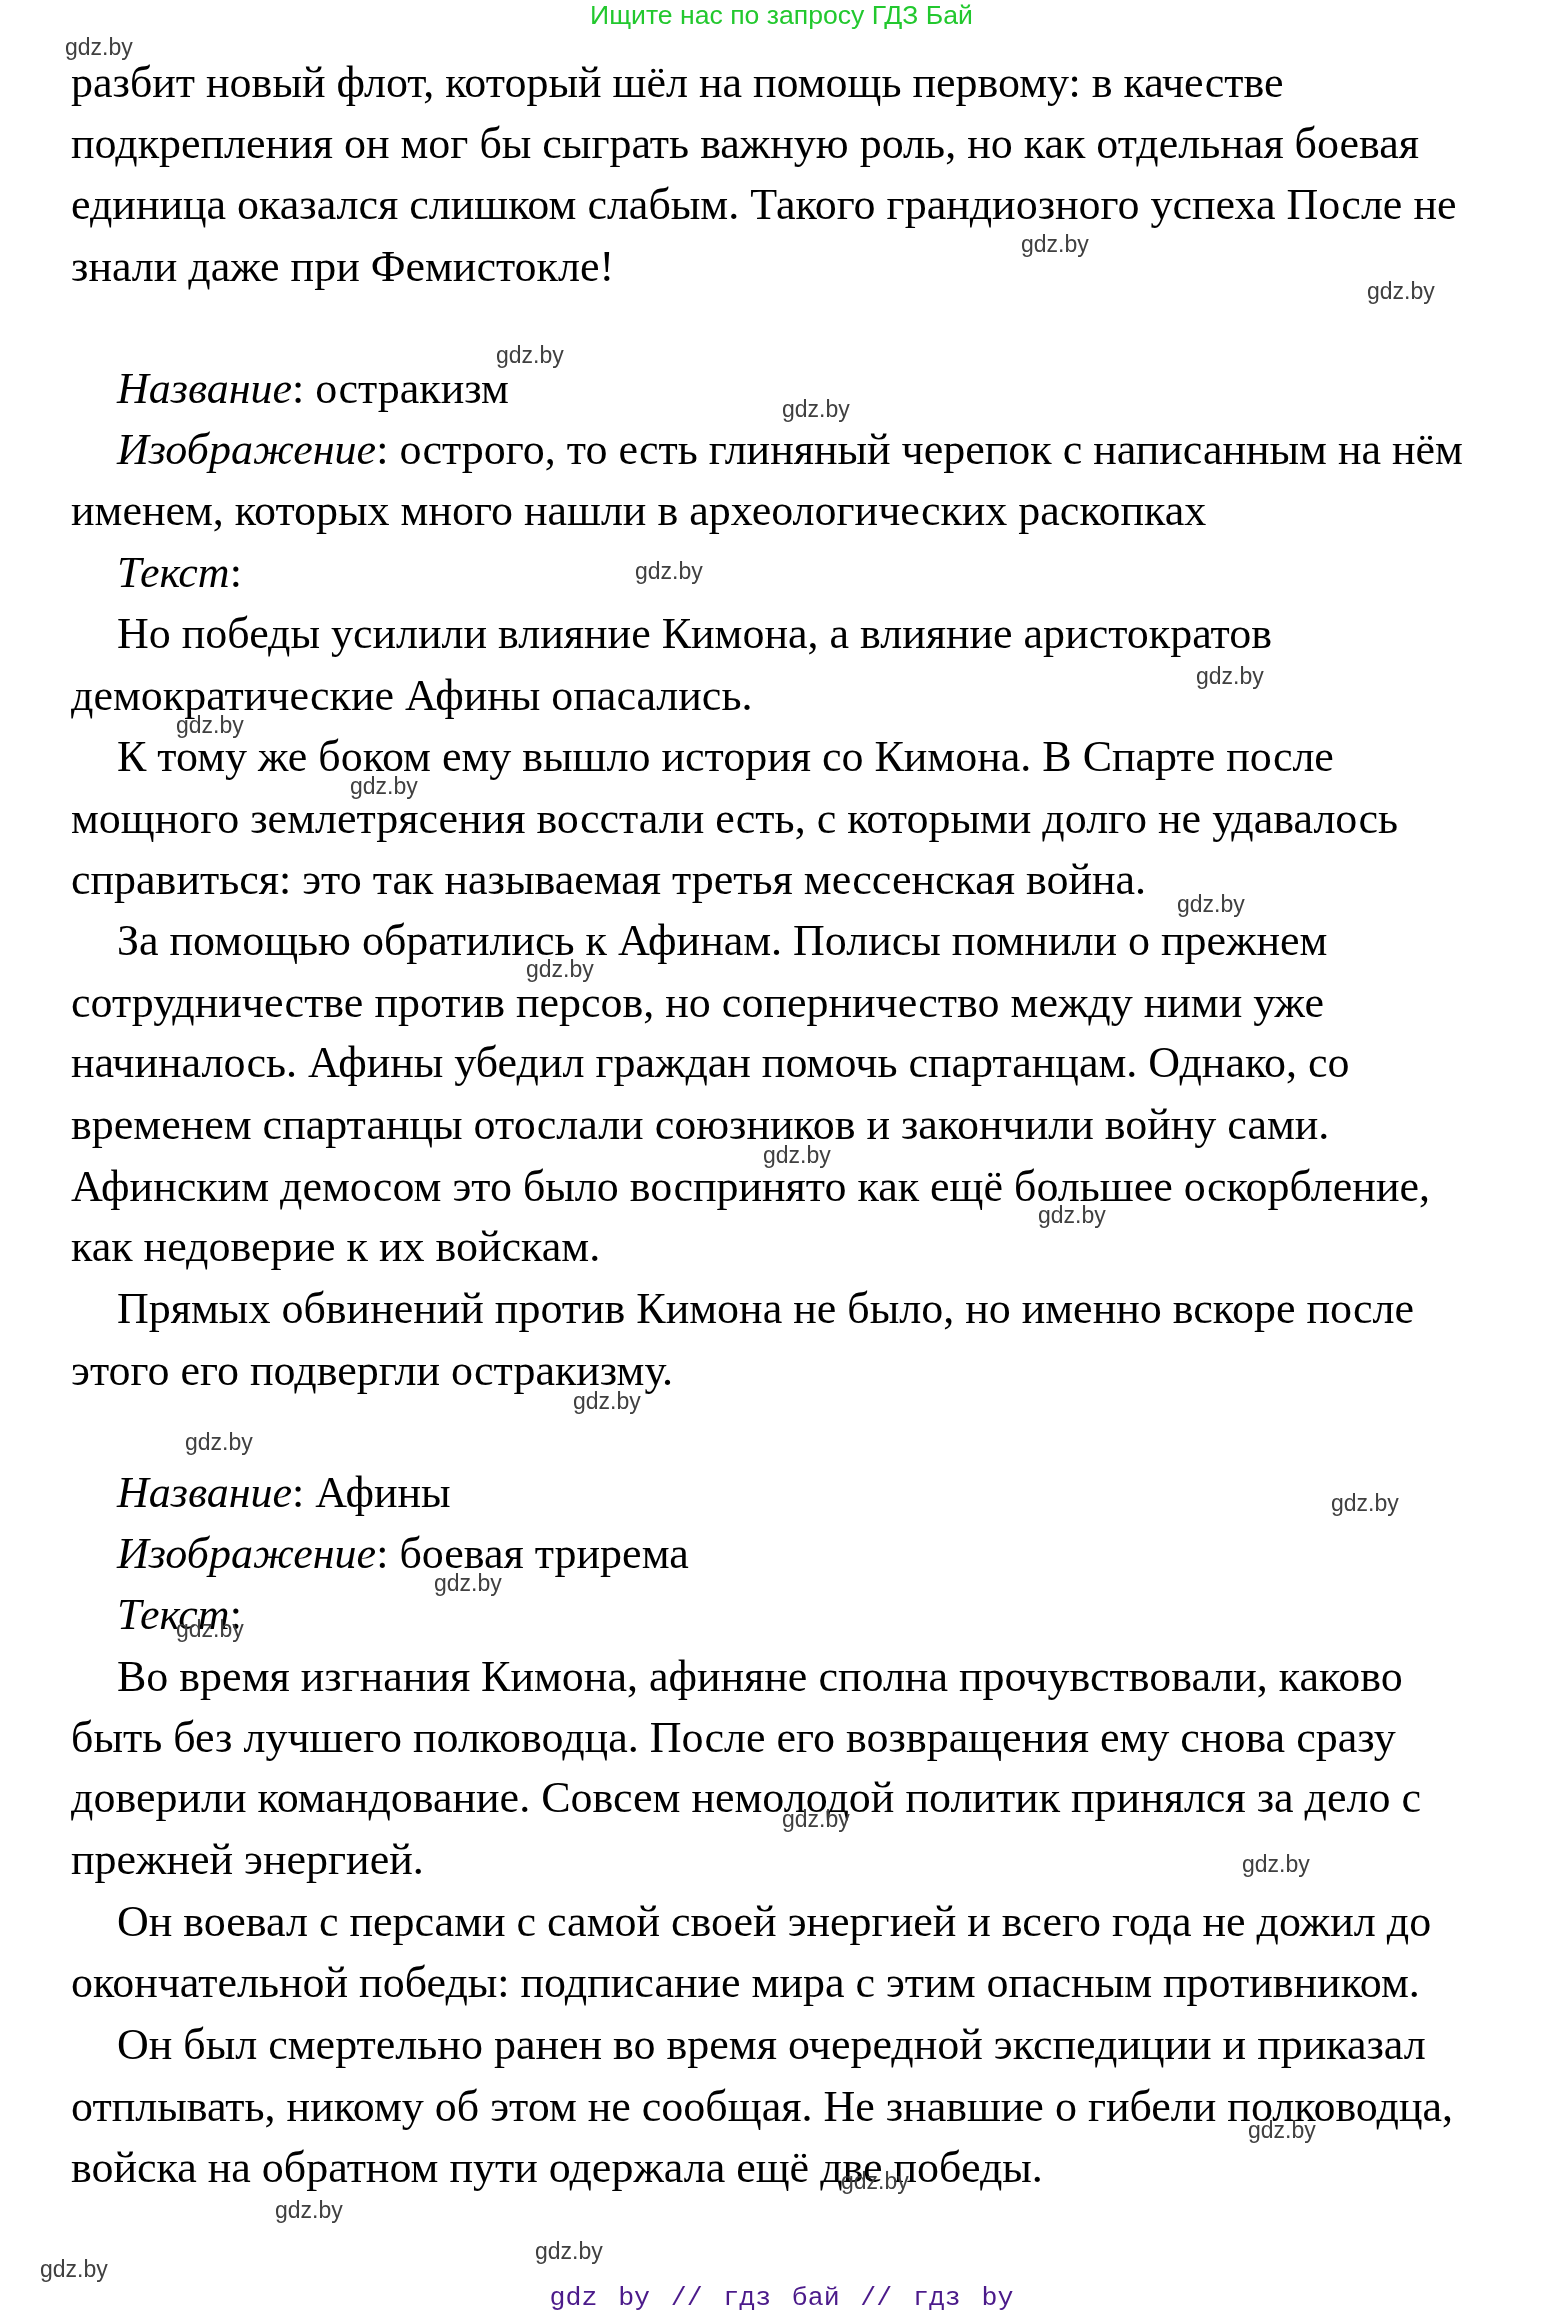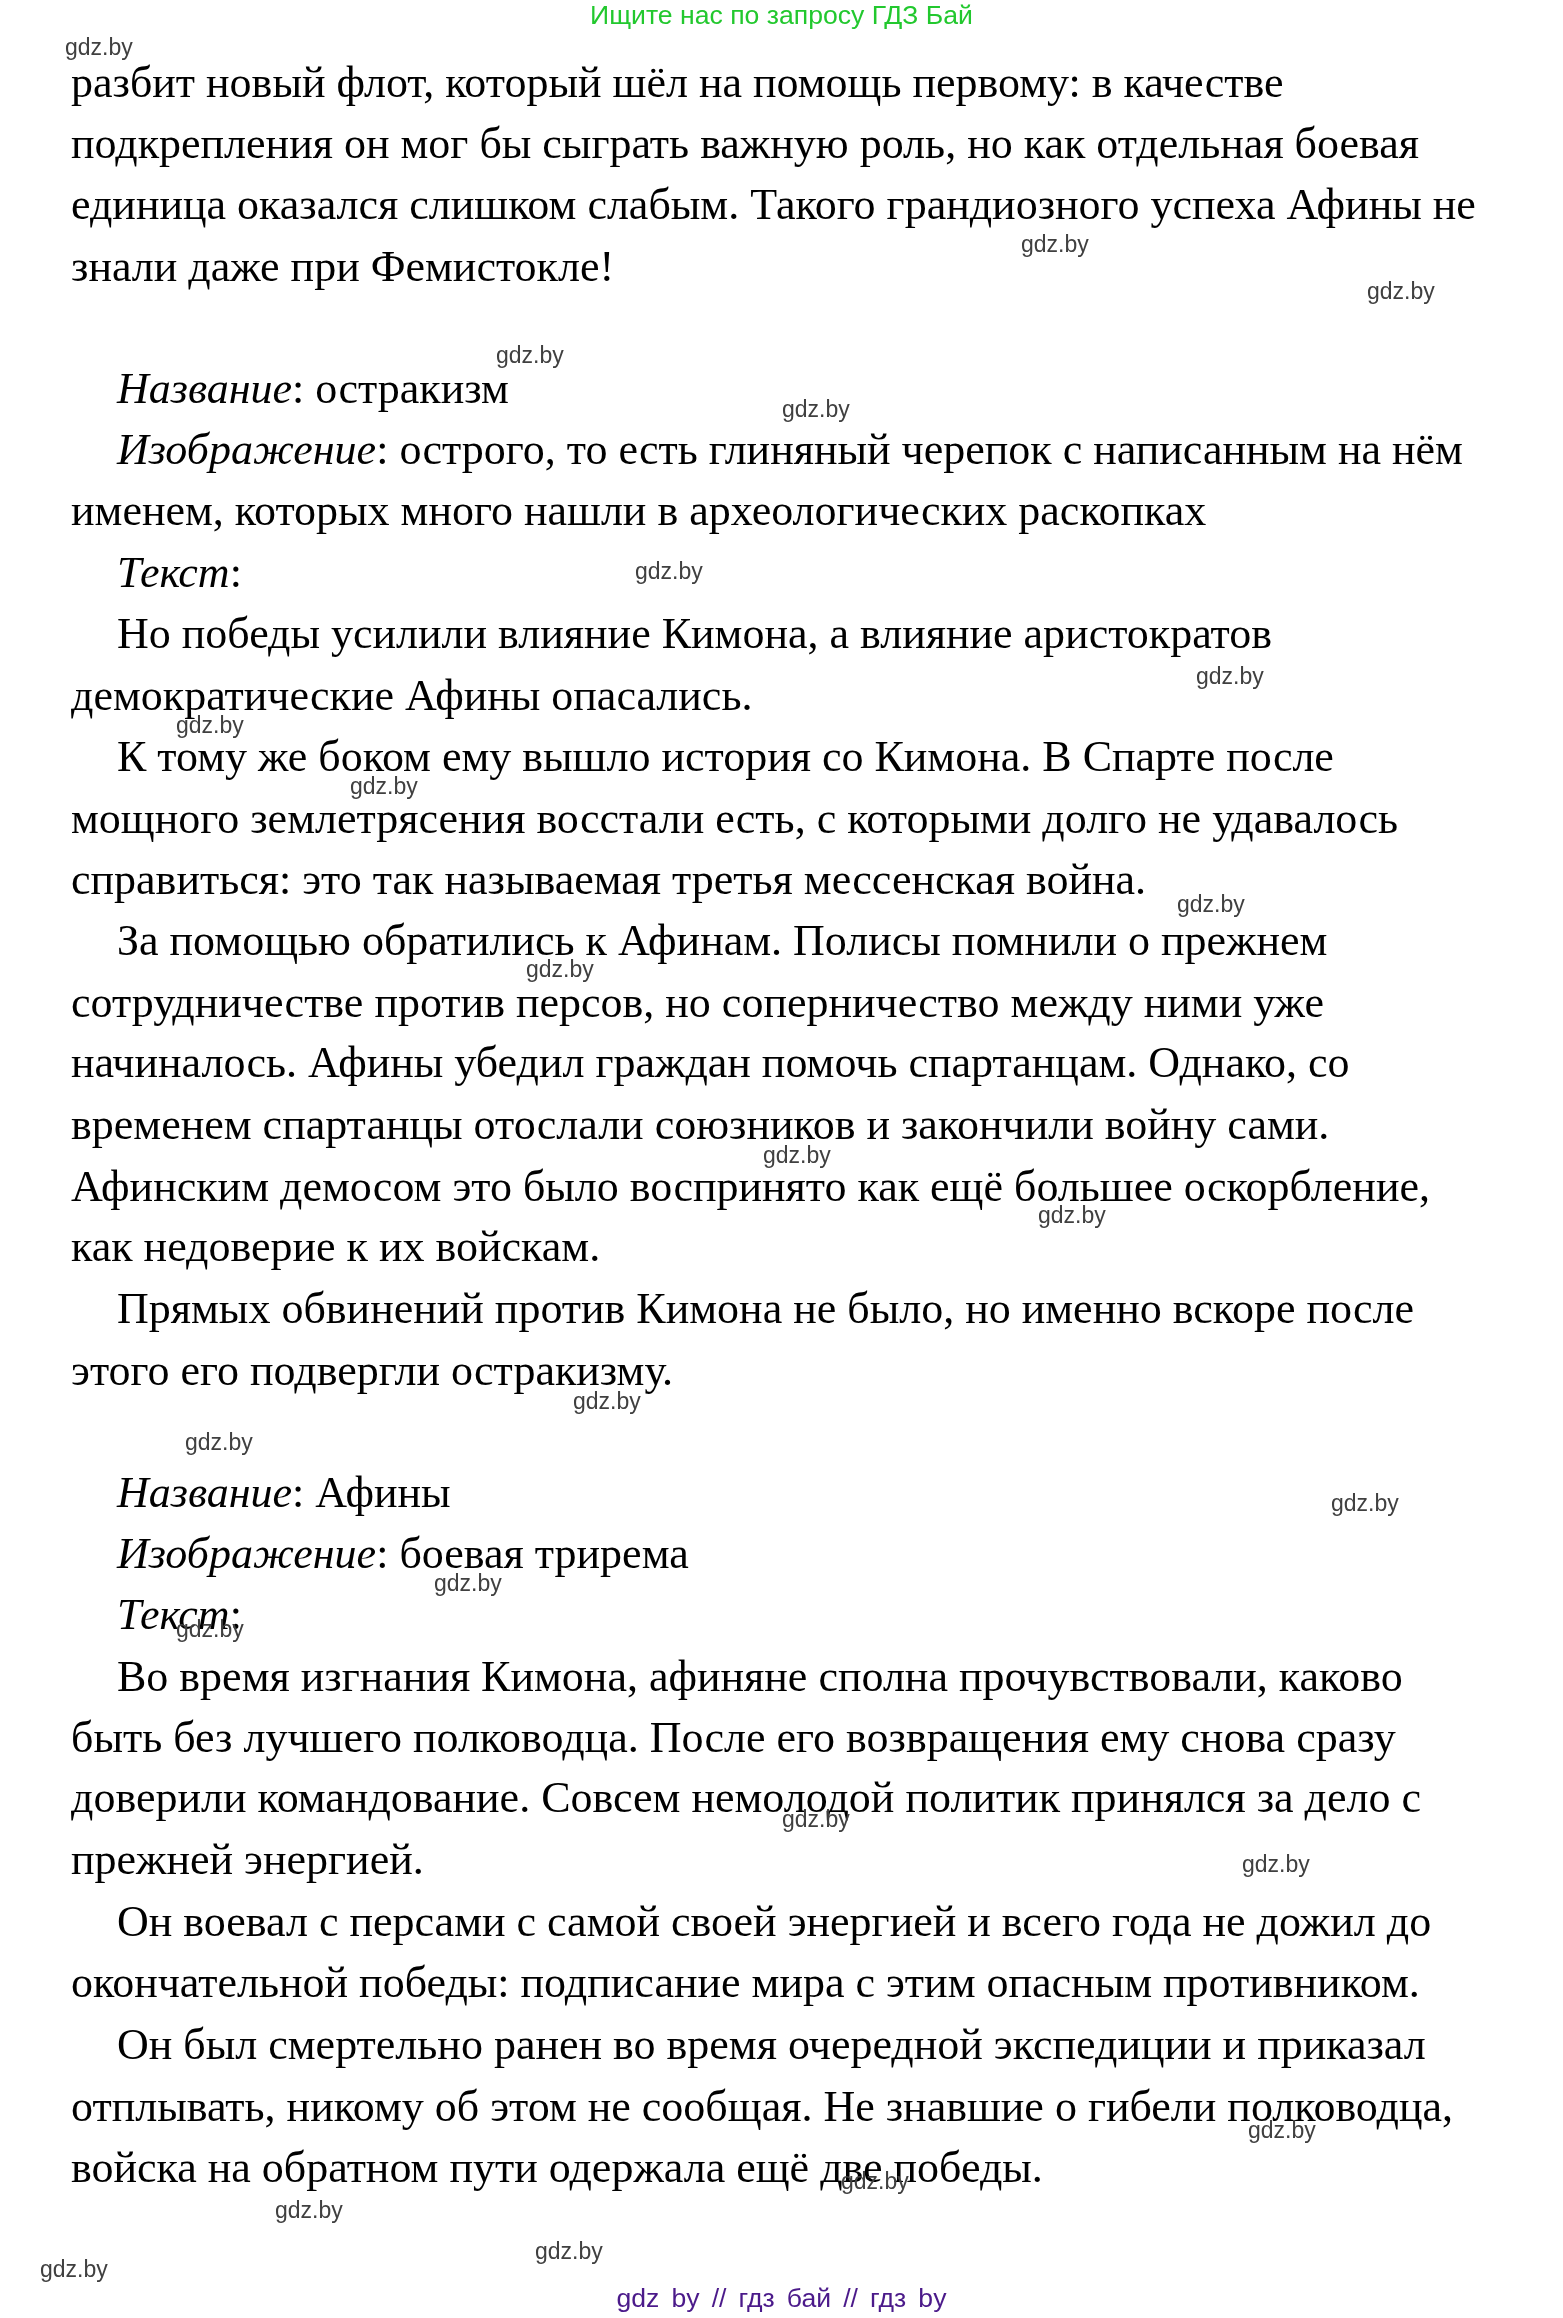--- a/index.html
+++ b/index.html
@@ -4,21 +4,21 @@
 <style>
   html, body { margin: 0; padding: 0; background: #ffffff; }
   body { width: 1563px; height: 2319px; position: relative; overflow: hidden; }
   .header {
     position: absolute; left: 0; top: 0; width: 1563px; text-align: center;
     font-family: "Liberation Sans", sans-serif; font-size: 26.6px; color: #22c82e;
     line-height: 31px; top: 0px;
   }
   .footer {
     position: absolute; left: 0; top: 2283px; width: 1563px; text-align: center;
-    font-family: Liberation Sans, sans-serif; font-size: 26.6px; color: #4b1a8a;
+    font-family: Liberation Mono, monospace; font-size: 26.6px; color: #4b1a8a;
     line-height: 31px; word-spacing: 4.7px;
   }
   .line {
     position: absolute; left: 35px; white-space: nowrap;
     font-family: "Liberation Serif", serif; font-size: 44px; color: #000;
     line-height: 55px; transform-origin: left top; margin-left: 36px;
   }
   .line.indent { left: 81px; text-align: center; }
   .label { font-style: italic; }
   .wm {
@@ -26,21 +26,21 @@
     font-size: 23px; color: #404040; line-height: 26.6px; white-space: nowrap;
   }
 </style>
 </head>
 <body>
 
 <div class="header">Ищите нас по запросу ГДЗ Бай</div>
 
 <div class="line" style="top:55px">разбит новый флот, который шёл на помощь первому: в качестве</div>
 <div class="line" style="top:116px">подкрепления он мог бы сыграть важную роль, но как отдельная боевая</div>
-<div class="line" style="top:177px">единица оказался слишком слабым. Такого грандиозного успеха Афины не</div>
+<div class="line" style="top:177px">единица оказался слишком слабым. Такого грандиозного успеха После не</div>
 <div class="line" style="top:239px">знали даже при Фемистокле!</div>
 
 <div class="line indent" style="top:361px"><span class="label">Название</span>: <span>остракизм</span></div>
 <div class="line indent" style="top:422px"><span class="label">Изображение</span>: <span>острого, то есть глиняный черепок с написанным на нём</span></div>
 <div class="line" style="top:483px">именем, которых много нашли в археологических раскопках</div>
 <div class="line indent" style="top:545px"><span class="label">Текст</span>:</div>
 <div class="line indent" style="top:606px">Но победы усилили влияние Кимона, а влияние аристократов</div>
 <div class="line" style="top:668px">демократические Афины опасались.</div>
 <div class="line indent" style="top:729px">К тому же боком ему вышло история со Кимона. В Спарте после</div>
 <div class="line" style="top:791px">мощного землетрясения восстали есть, с которыми долго не удавалось</div>

